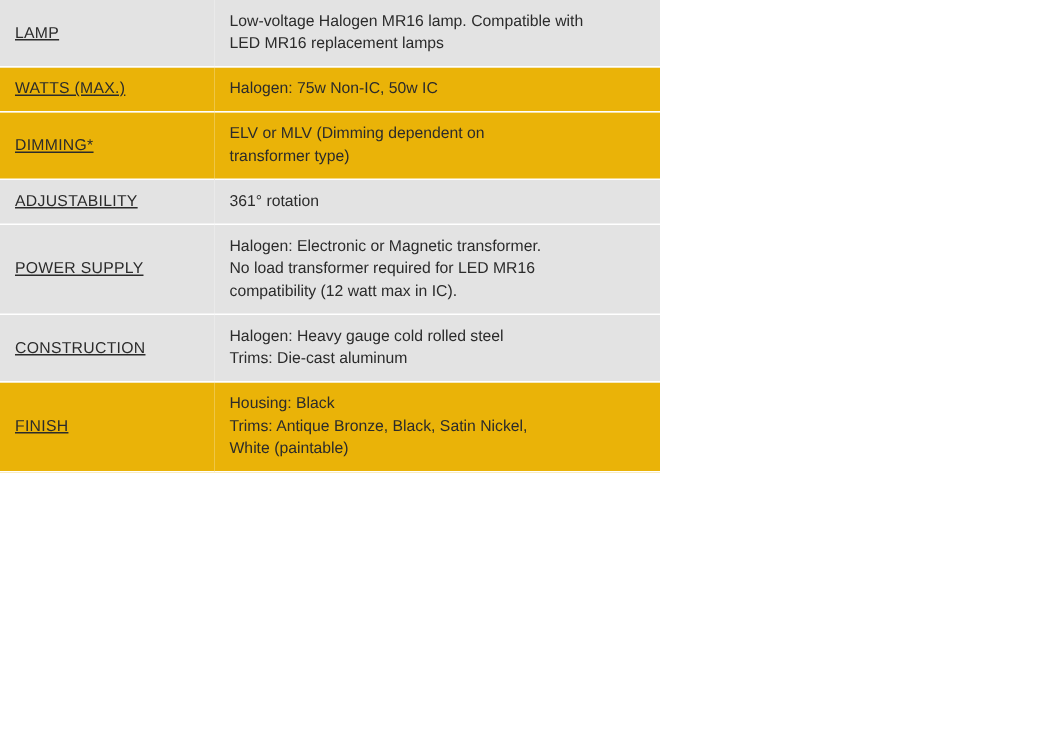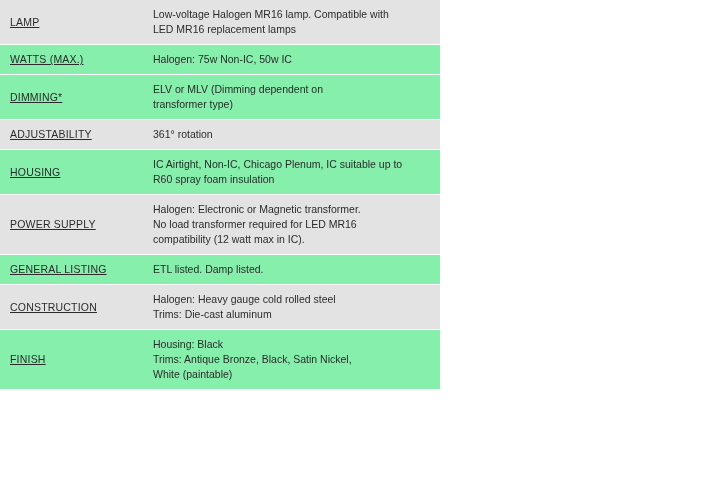--- a/index.html
+++ b/index.html
@@ -41,21 +41,21 @@
   }
   td.value {
     width: 279px;
     padding-left: 14px;
     color: #2b2b2b;
   }
   tr.shade td {
     background: #e3e3e3;
   }
   tr.plain td {
-    background: #86efac;
+    background: #eab308;
   }
   .value-line {
     display: block;
   }
 </style>
 </head>
 <body>
 
 <div class="spec-wrap">
   <table class="spec-table">
@@ -79,39 +79,26 @@
             <span class="value-line">ELV or MLV (Dimming dependent on</span>
             <span class="value-line">transformer type)</span>
           </td>
         </tr>
         <tr class="shade">
           <td class="label">ADJUSTABILITY</td>
           <td class="value">
             <span class="value-line">361° rotation</span>
           </td>
         </tr>
-        <tr class="plain">
-          <td class="label">HOUSING</td>
-          <td class="value">
-            <span class="value-line">IC Airtight, Non-IC, Chicago Plenum, IC suitable up to</span>
-            <span class="value-line">R60 spray foam insulation</span>
-          </td>
-        </tr>
         <tr class="shade">
           <td class="label">POWER SUPPLY</td>
           <td class="value">
             <span class="value-line">Halogen: Electronic or Magnetic transformer.</span>
             <span class="value-line">No load transformer required for LED MR16</span>
             <span class="value-line">compatibility (12 watt max in IC).</span>
-          </td>
-        </tr>
-        <tr class="plain">
-          <td class="label">GENERAL LISTING</td>
-          <td class="value">
-            <span class="value-line">ETL listed. Damp listed.</span>
           </td>
         </tr>
         <tr class="shade">
           <td class="label">CONSTRUCTION</td>
           <td class="value">
             <span class="value-line">Halogen: Heavy gauge cold rolled steel</span>
             <span class="value-line">Trims: Die-cast aluminum</span>
           </td>
         </tr>
         <tr class="plain">

